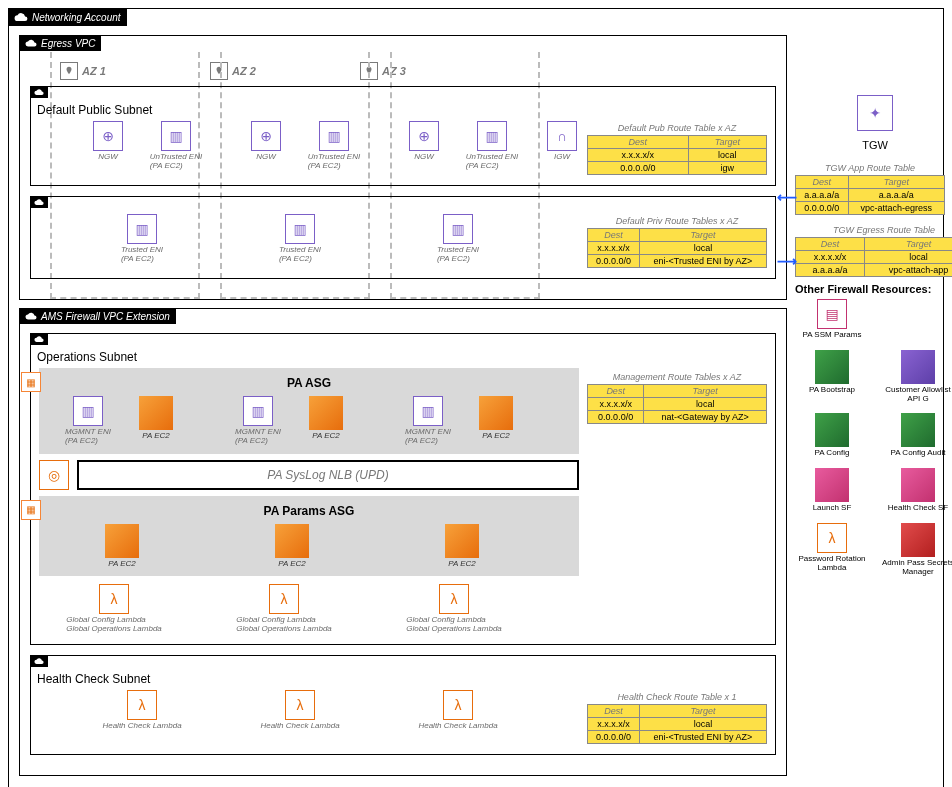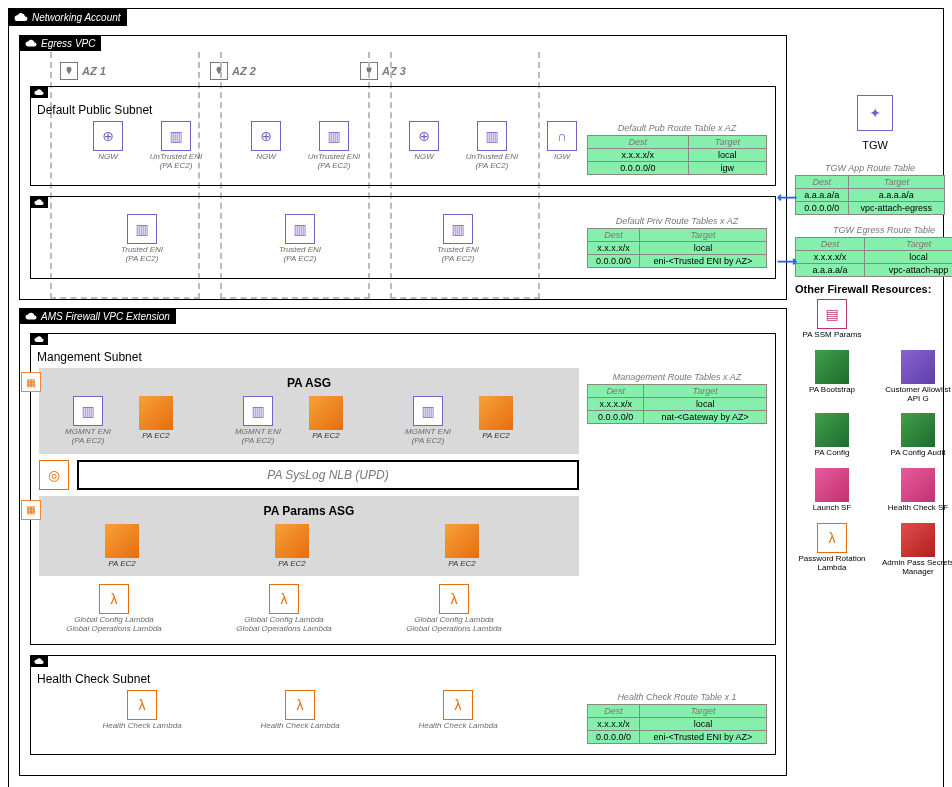--- a/index.html
+++ b/index.html
@@ -44,24 +44,24 @@
 
   .subnet { border:1px solid #000; margin-bottom:10px; position:relative; z-index:1; }
   .subnet-hdr { display:inline-flex; align-items:center; background:#000; color:#fff; padding:1px 4px; font-size:9px; position:relative; top:-1px; left:-1px;}
   .subnet-title { font-size:12px; font-weight:500; padding:3px 6px 0 6px; }
   .row { display:flex; align-items:flex-start; gap:8px; padding:4px 8px 10px 8px; position:relative;}
   .res-group { display:flex; gap:8px; width:150px; justify-content:center; flex-wrap:wrap;}
   .res { display:flex; flex-direction:column; align-items:center; width:60px;}
   .res.wide{width:auto;}
   .ico { width:30px;height:30px; display:flex;align-items:center;justify-content:center;}
   .ico.big{width:34px;height:34px;}
-  .lbl { font-size:8px; font-style:italic; color:#6b6b6b; text-align:center; line-height:1.1; margin-top:2px;}
+  .lbl { font-size:8px; font-style:italic; color:#6b6b6b; line-height:1.1; margin-top:2px;}
   .lbl.bold{font-style:italic;font-weight:normal;color:#333;}
 
-  .route-table { border:1px solid #888; border-collapse:collapse; font-size:9px; width:180px; background:#86efac;}
+  .route-table { border:1px solid #888; border-collapse:collapse; font-size:9px; width:180px; background:#fde047;}
   .route-table caption { font-style:italic; color:#777; font-size:9px; padding:2px 0;}
   .route-table th, .route-table td { border:1px solid #888; padding:1px 4px; text-align:center;}
   .route-table th { font-style:italic; color:#777; font-weight:normal;}
   .rt-pos { margin-left:auto; }
 
   .gray-band { background:#d9d9d9; margin:4px 8px; padding:8px; position:relative;}
   .band-title { text-align:center; font-weight:bold; font-size:12px; margin-bottom:6px;}
   .band-row { display:flex; gap:20px; justify-content:flex-start;}
   .asg-chip { position:absolute; left:-18px; top:4px; width:20px;height:20px;border:1px solid #f58536;background:#fff;display:flex;align-items:center;justify-content:center;}
   .nlb-row{ display:flex; align-items:center; margin:6px 8px; gap:8px;}
@@ -283,21 +283,21 @@
             <span>AMS Firewall VPC Extension</span>
           </div>
           <div class="inner-pad">
 
             <div class="subnet">
               <div class="subnet-hdr">
                   <svg width="10" height="10" viewBox="0 0 24 24">
                     <path fill="#fff" d="M6 19a5 5 0 010-10 7 7 0 0113 2 4 4 0 010 8H6z"></path>
                   </svg>
                 </div>
-              <div class="subnet-title">Mangement Subnet</div>
+              <div class="subnet-title">Operations Subnet</div>
 
               <div style="display:flex;align-items:flex-start;">
                 <div style="flex:1;">
                   <div class="gray-band">
                     <div class="asg-chip">
                         <span style="color:#e76d0c;font-size:10px;">▦</span>
                       </div>
                     <div class="band-title">PA ASG</div>
                     <div class="band-row">
                       <div class="res-group">

